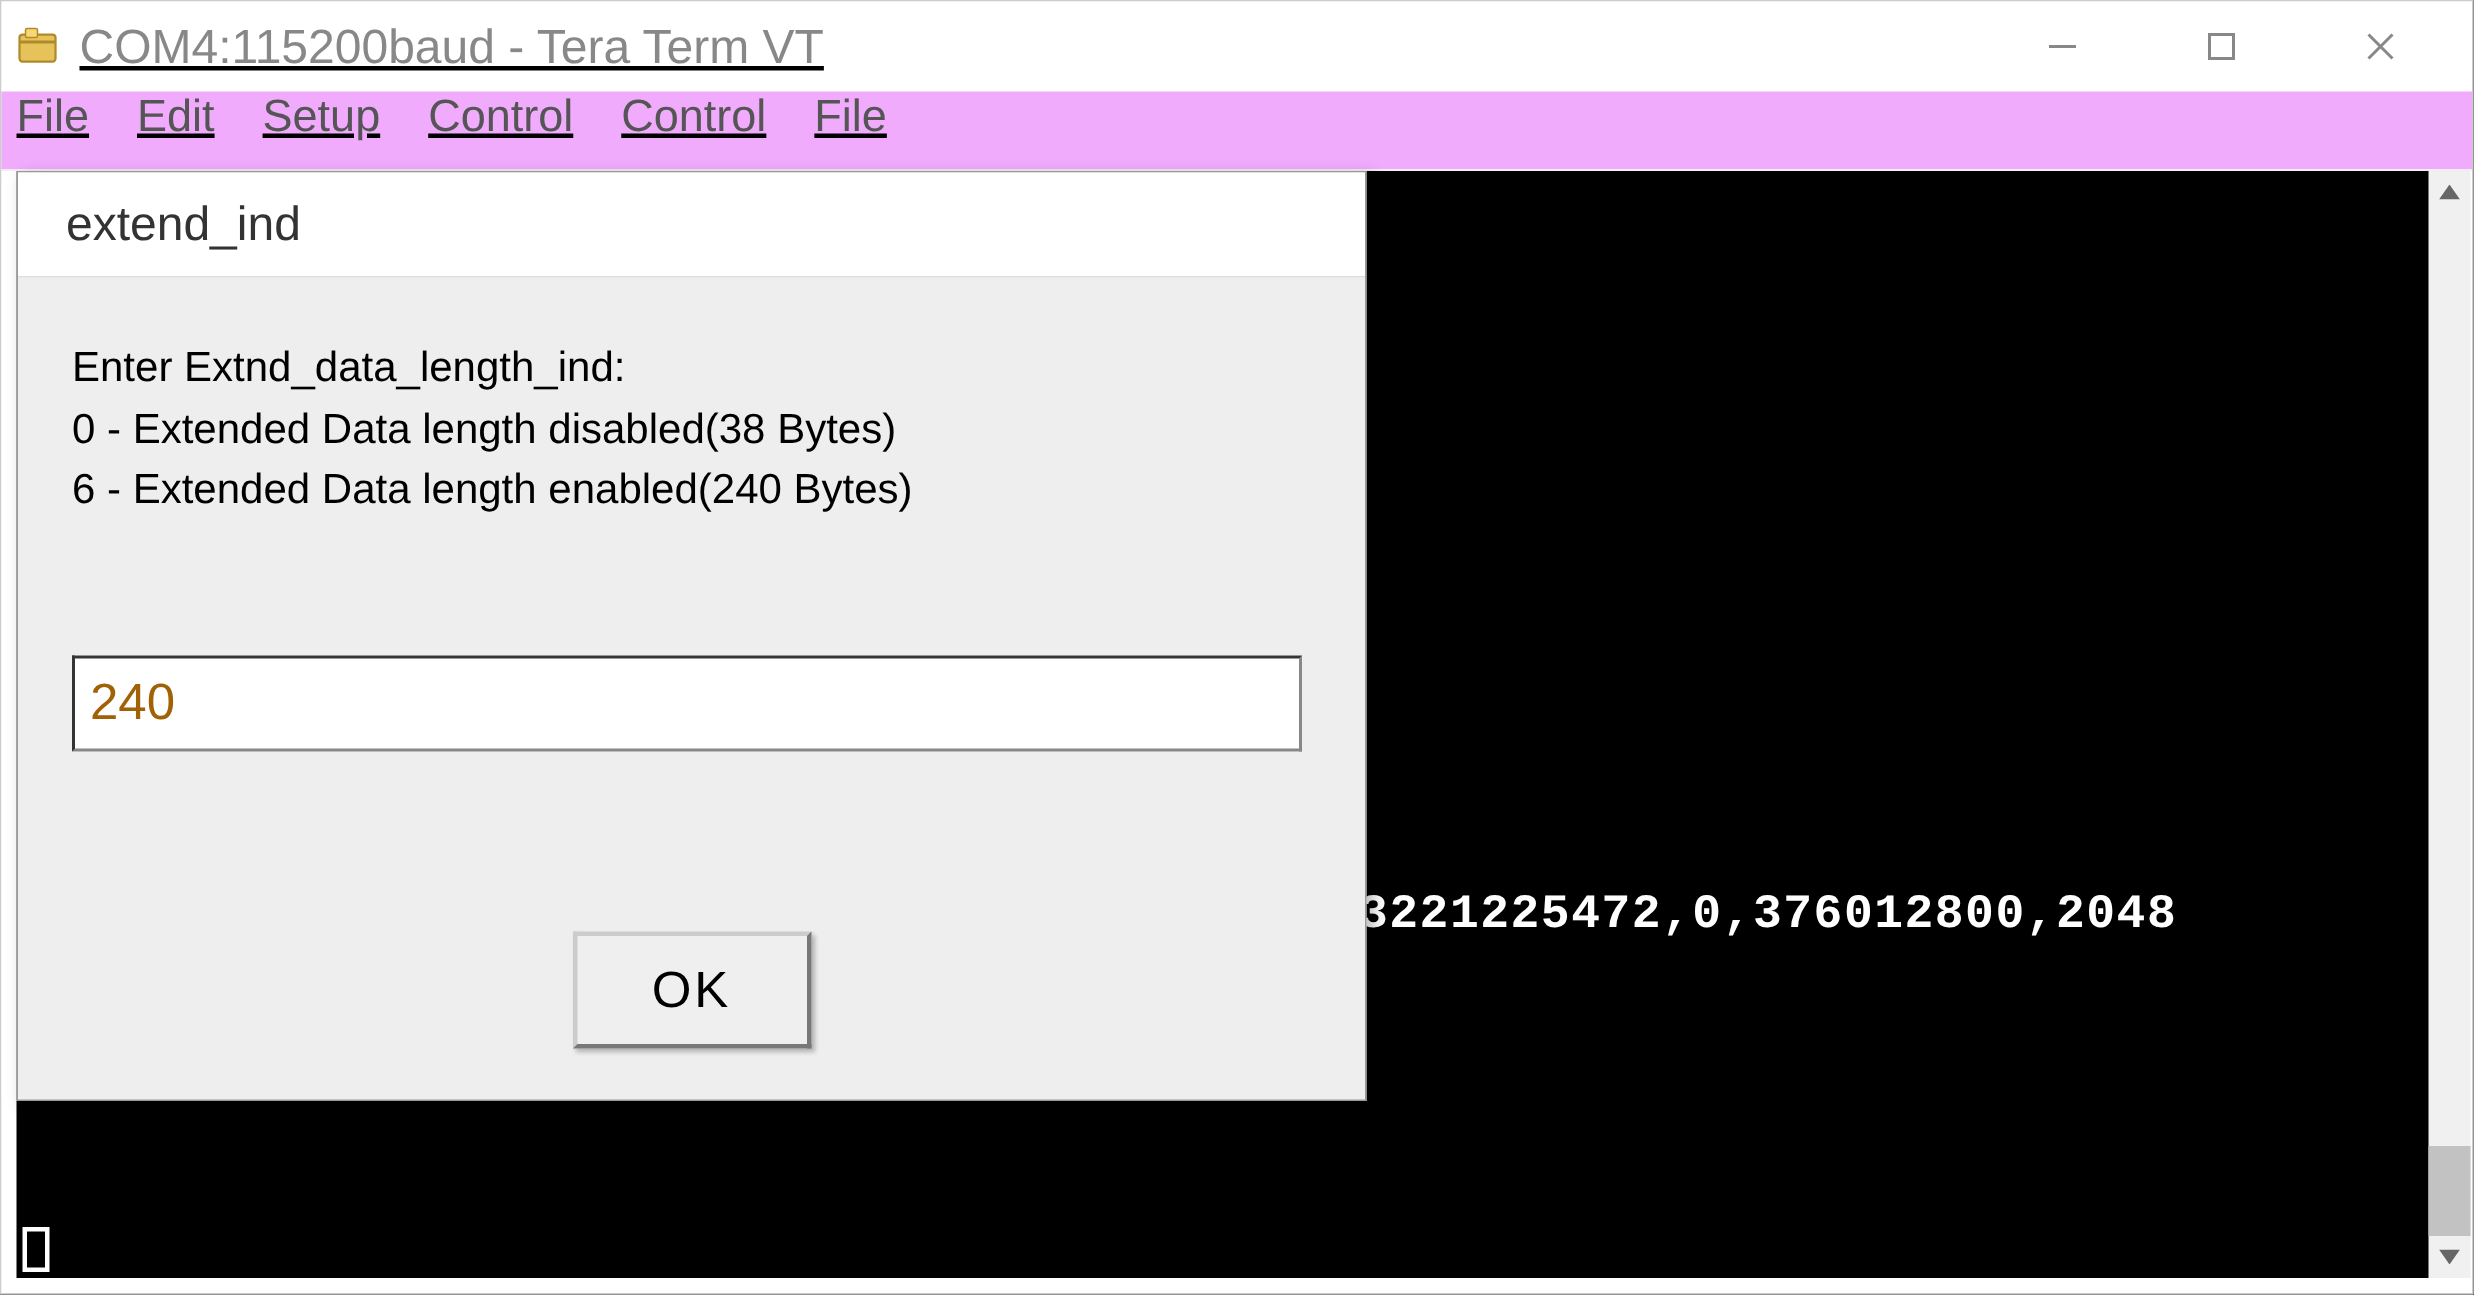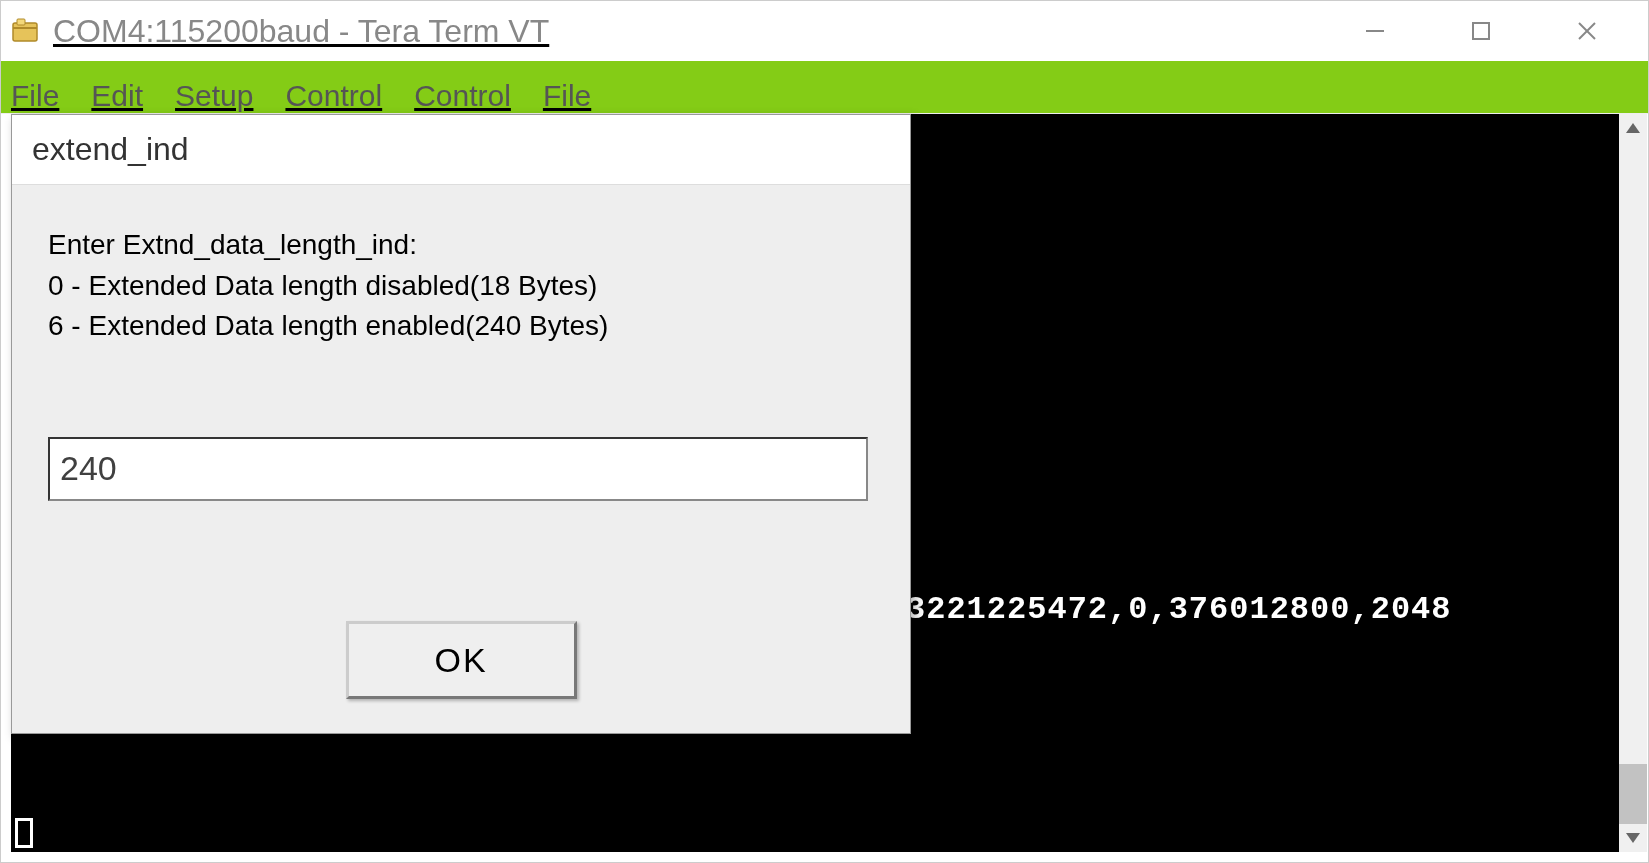--- a/index.html
+++ b/index.html
@@ -49,23 +49,23 @@
       height: 46px;
       display: flex;
       align-items: center;
       justify-content: center;
       color: #888;
       cursor: pointer;
     }
     .menubar {
       height: 52px;
       display: flex;
-      align-items: flex-end;
+      align-items: flex-start;
       padding-left: 10px;
-      background: #84cc16;
+      background: #f0abfc;
       gap: 32px;
     }
     .menu-item {
       font-size: 30px;
       color: #555;
       cursor: pointer;
     }
     .workspace {
       flex: 1;
       position: relative;
@@ -134,21 +134,21 @@
       width: 900px;
       height: 620px;
       background: #eee;
       border: 1px solid #999;
       box-shadow: 4px 4px 10px rgba(0,0,0,0.3);
       display: flex;
       flex-direction: column;
     }
     .dialog-title {
       background: #fff;
-      padding: 16px 20px;
+      padding: 16px 32px;
       font-size: 32px;
       color: #333;
       border-bottom: 1px solid #ddd;
     }
     .dialog-body {
       flex: 1;
       padding: 40px 36px 20px 36px;
       display: flex;
       flex-direction: column;
     }
@@ -161,30 +161,30 @@
     }
     .dialog-input {
       margin-top: 90px;
       width: 820px;
       height: 64px;
       border: 2px inset #888;
       background: #fff;
       font-family: Arial, sans-serif;
       font-size: 34px;
       padding: 6px 10px;
-      color: #404040;
+      color: #a16207;
     }
     .dialog-footer {
       display: flex;
       justify-content: center;
       padding-bottom: 34px;
       padding-top: 10px;
     }
     .ok-button {
-      width: 231px;
+      width: 159px;
       height: 78px;
       background: #efefef;
       border: 3px outset #ccc;
       font-size: 34px;
       font-family: Arial, sans-serif;
       cursor: pointer;
       letter-spacing: 2px;
       box-shadow: 2px 2px 3px rgba(0,0,0,0.25);
     }
   </style>
@@ -251,21 +251,21 @@
             <polygon points="7,10 14,0 0,0" fill="#666"></polygon>
           </svg>
       </div>
     </div>
 
     <div class="dialog">
       <div class="dialog-title">extend_ind</div>
       <div class="dialog-body">
         <div class="dialog-msg">
           <div>Enter Extnd_data_length_ind:</div>
-          <div> 0 - Extended Data length disabled(18 Bytes)</div>
+          <div> 0 - Extended Data length disabled(38 Bytes)</div>
           <div> 6 - Extended Data length enabled(240 Bytes)</div>
         </div>
         <input class="dialog-input" type="text" value="240" style="">
       </div>
       <div class="dialog-footer">
         <button class="ok-button">OK</button>
       </div>
     </div>
   </div>
 

